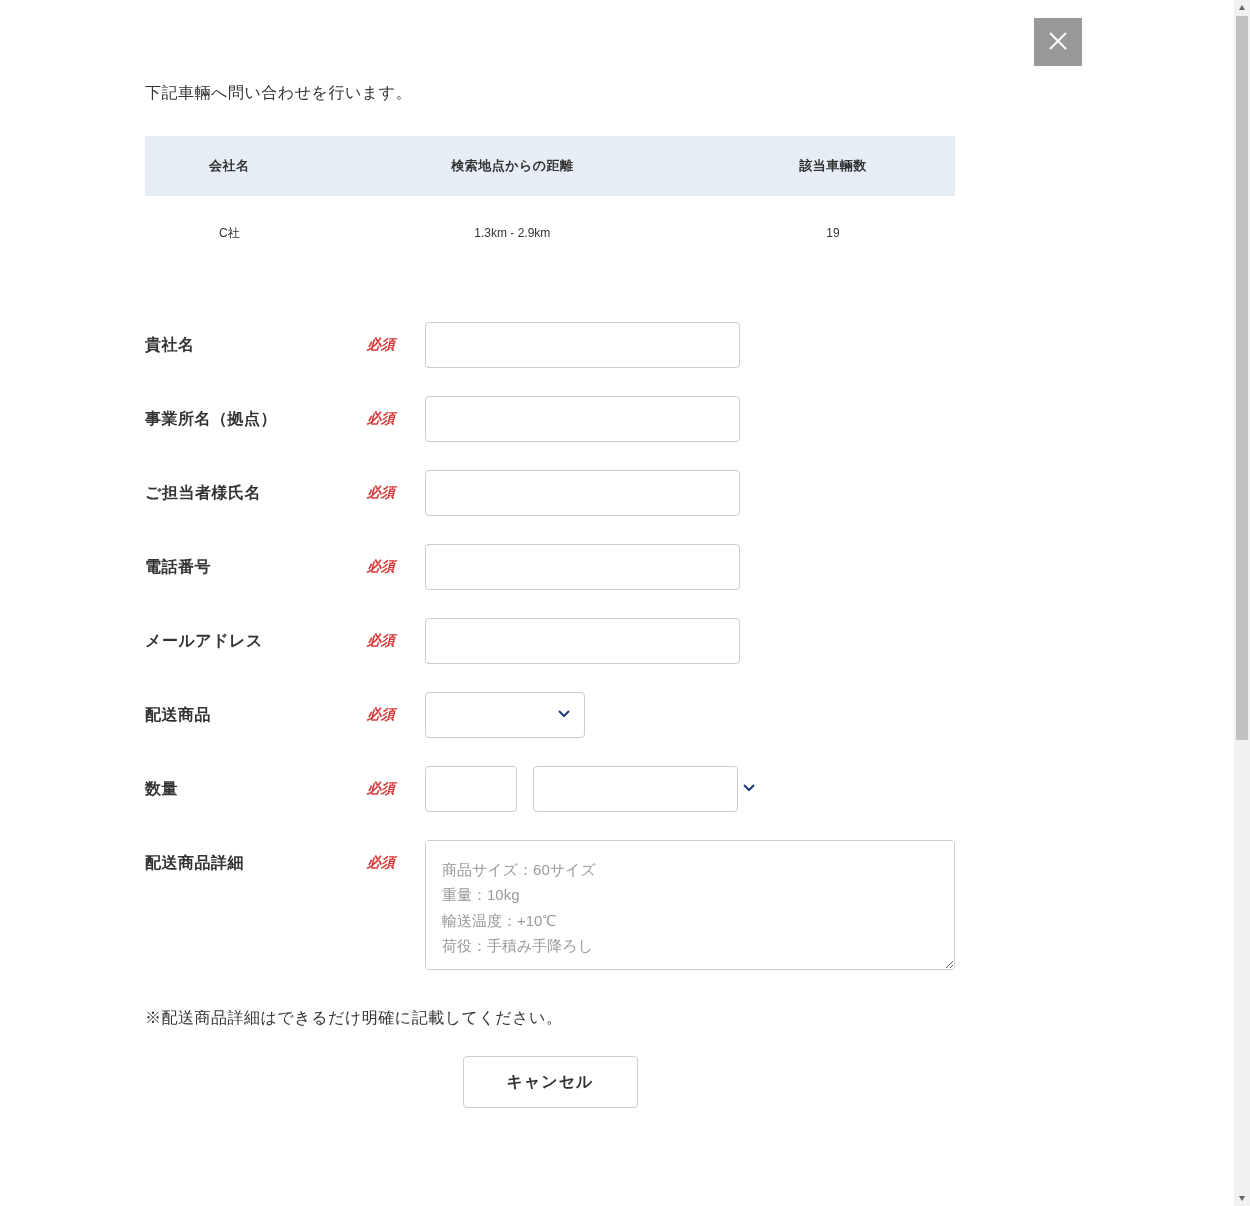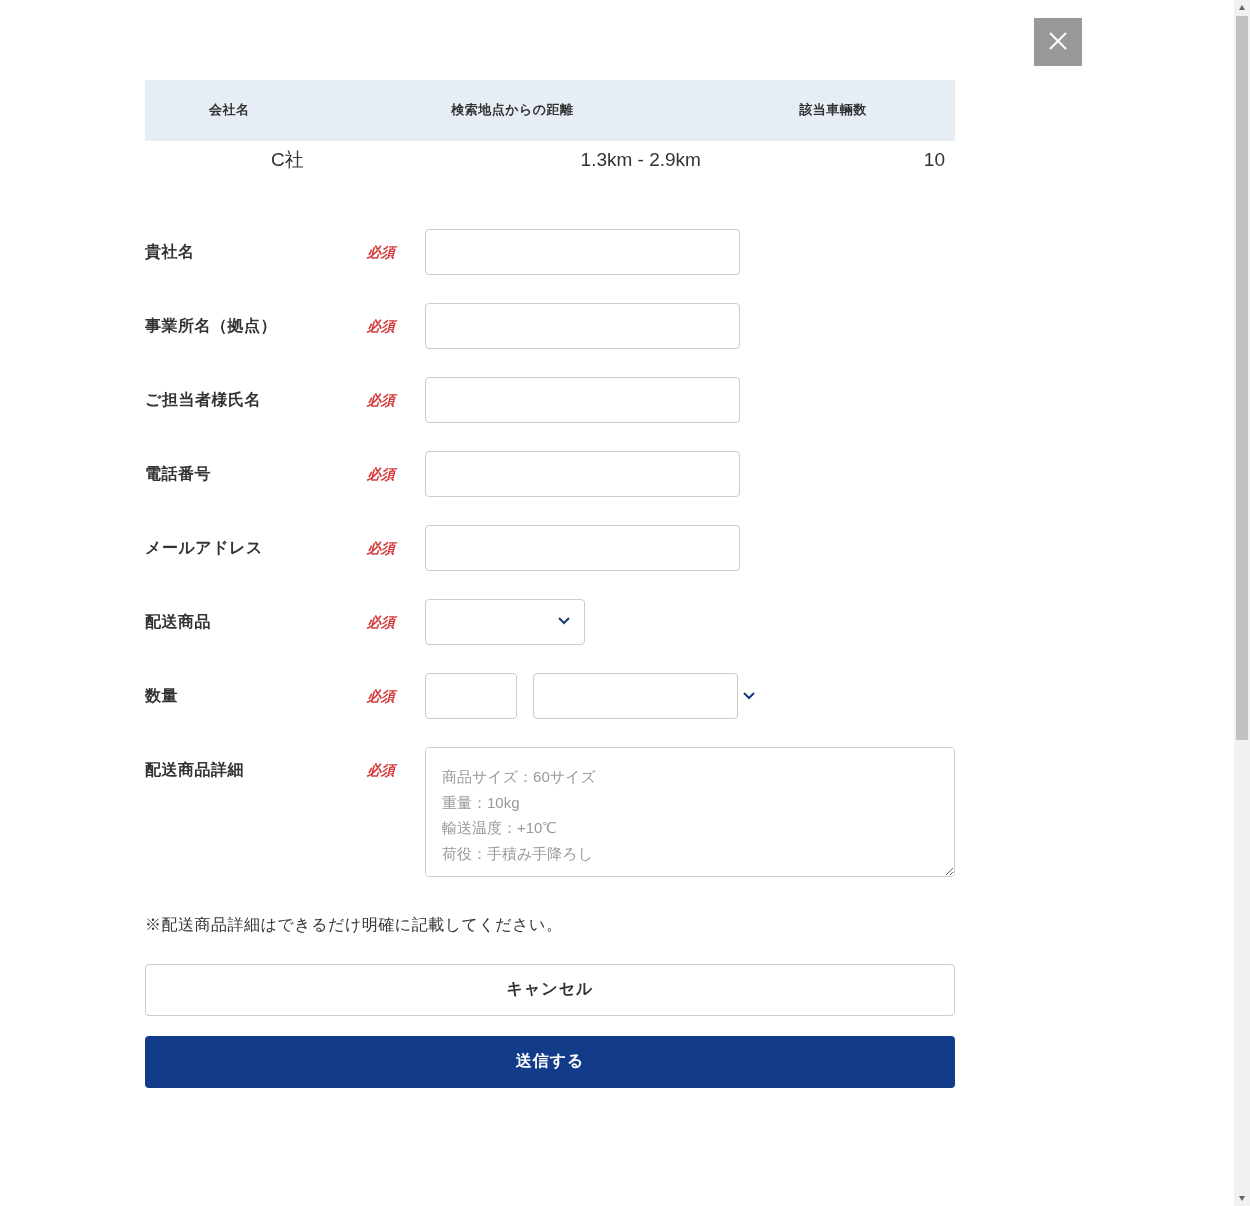--- a/index.html
+++ b/index.html
@@ -57,23 +57,23 @@
     }
     .summary-table th {
       font-weight: 600;
       font-size: 13px;
       padding: 20px 10px;
       text-align: center;
       color: #333;
       letter-spacing: 0.5px;
     }
     .summary-table td {
-      padding: 4px 10px;
-      text-align: right;
-      font-size: 19px;
+      padding: 28px 10px;
+      text-align: center;
+      font-size: 12px;
       color: #333;
     }
     .form-row {
       display: flex;
       align-items: flex-start;
       margin-bottom: 28px;
     }
     .form-label-wrap {
       width: 280px;
       display: flex;
@@ -184,21 +184,20 @@
       font-size: 16px;
       color: #333;
       margin-top: 10px;
       margin-bottom: 26px;
       letter-spacing: 0.5px;
     }
     .button-row {
       display: flex;
       justify-content: center;
       gap: 20px;
-      flex-direction: column;
     }
     .btn {
       min-width: 175px;
       height: 52px;
       border-radius: 4px;
       font-size: 16px;
       font-weight: 600;
       cursor: pointer;
       letter-spacing: 1px;
       display: inline-flex;
@@ -253,34 +252,35 @@
 <div class="page-wrapper">
   <button class="close-button">
     <span>
       <svg viewBox="0 0 24 24">
           <path d="M4 4 L20 20 M20 4 L4 20" fill="none"></path>
         </svg>
     </span>
   </button>
 
   <div class="content">
+    <p class="intro-text">下記車輛へ問い合わせを行います。</p>
 
     <table class="summary-table">
       <thead>
         <tr>
           <th>会社名</th>
           <th>検索地点からの距離</th>
           <th>該当車輛数</th>
         </tr>
       </thead>
       <tbody>
         <tr>
           <td>C社</td>
           <td>1.3km - 2.9km</td>
-          <td>10</td>
+          <td>19</td>
         </tr>
       </tbody>
     </table>
 
     <div class="form-row">
       <div class="form-label-wrap">
         <span class="form-label">貴社名</span>
         <span class="required-tag">必須</span>
       </div>
       <div class="form-controls">
@@ -375,21 +375,20 @@
 重量：10kg
 輸送温度：+10℃
 荷役：手積み手降ろし" style=""></textarea>
       </div>
     </div>
 
     <p class="note-text">※配送商品詳細はできるだけ明確に記載してください。</p>
 
     <div class="button-row">
       <button class="btn btn-cancel">キャンセル</button>
-      <button class="btn btn-submit">送信する</button>
     </div>
   </div>
 </div>
 
 <div class="scrollbar-track">
   <div class="scrollbar-up">
     <svg viewBox="0 0 8 8">
         <path d="M4 1 L7 6 L1 6 Z"></path>
       </svg>
   </div>

